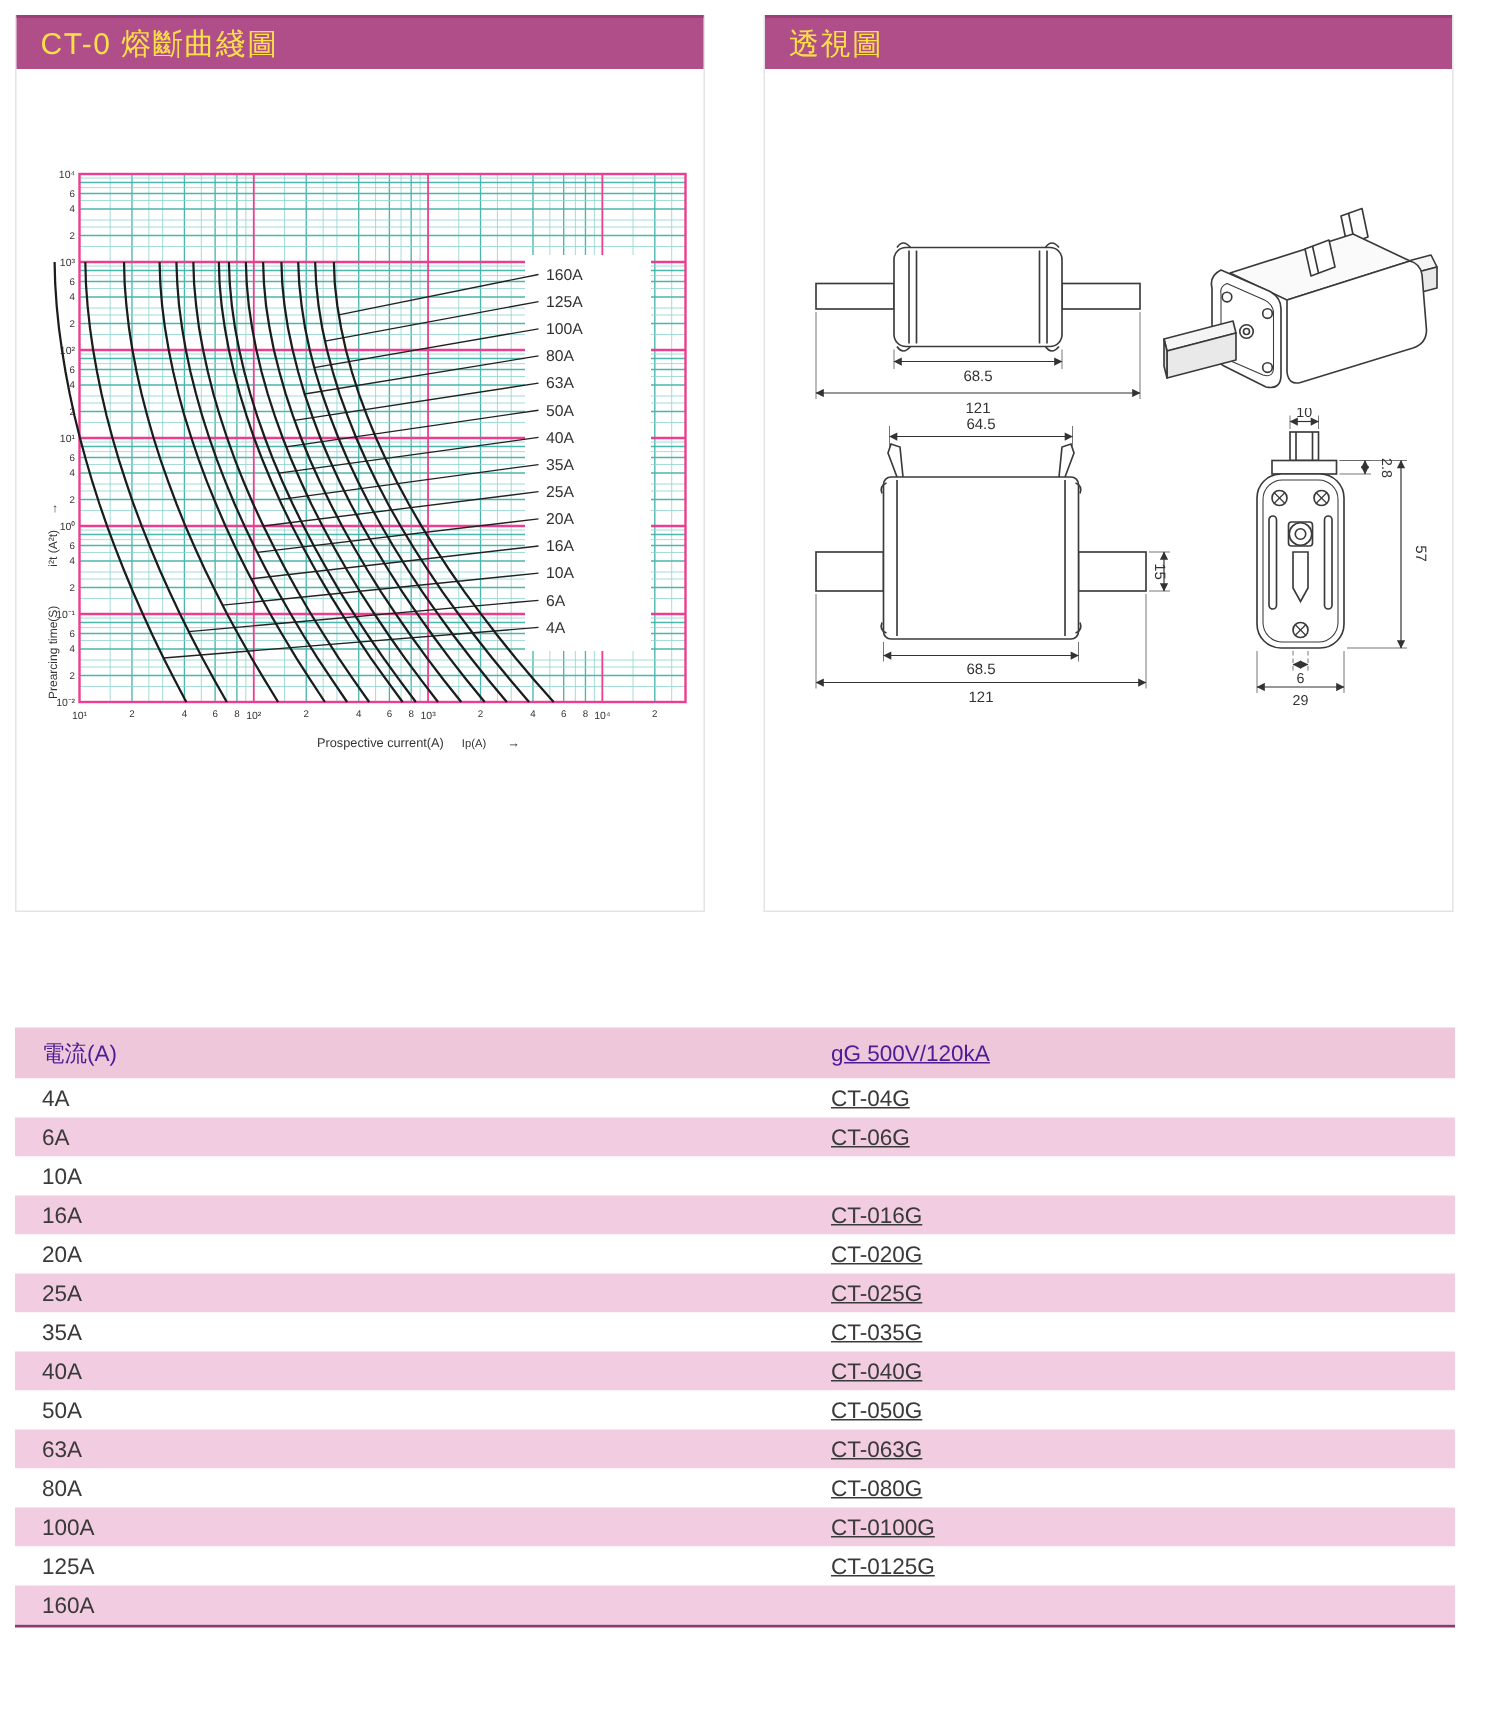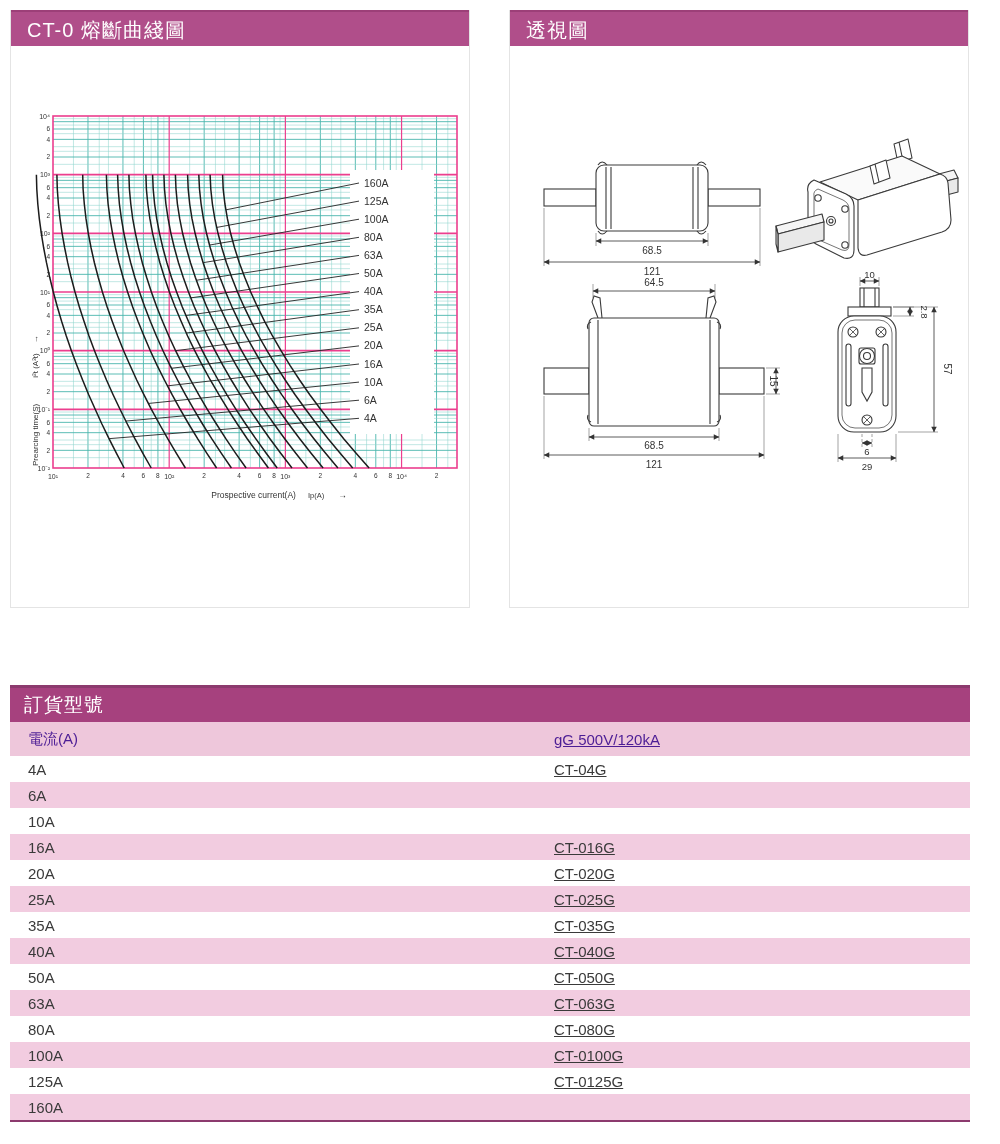--- a/index.html
+++ b/index.html
@@ -8,21 +8,21 @@
     width:1000px; height:1144px; position:relative;
     font-family:"Liberation Sans", sans-serif; color:#333;
   }
   .panel {
     position:absolute; background:#fff;
     border:1px solid #e4e4e4; border-top:none;
   }
   .panel-header {
     height:36px; line-height:36px; padding-left:16px;
     background:#b04e8a; border-top:2px solid #9c3f78;
-    color:#ffffff; font-size:20px; letter-spacing:1px;
+    color:#fde047; font-size:20px; letter-spacing:1px;
   }
   #panel-curve { left:10px; top:10px; width:460px; height:598px; }
   #panel-view  { left:509px; top:10px; width:460px; height:598px; }
   #curveChart { position:absolute; left:18px; top:90px; }
   .drawing { position:absolute; }
   svg text { font-family:"Liberation Sans", sans-serif; fill:#333; }
 
   
   #order-table { position:absolute; left:10px; top:685px; width:960px;
     border-bottom:2px solid #8c3a6e; }
@@ -401,32 +401,32 @@
     </g>
     <text x="79.5" y="6" font-size="9.5" text-anchor="middle">10</text>
     <text x="131" y="40" font-size="9.5" text-anchor="middle" transform="rotate(90 131 40)">2.8</text>
     <text x="154" y="97" font-size="10" text-anchor="middle" transform="rotate(90 154 97)">57</text>
     <text x="77" y="183" font-size="9.5" text-anchor="middle">6</text>
     <text x="77" y="198" font-size="9.5" text-anchor="middle">29</text>
   </svg>
 </div>
 
 <div id="order-table">
-  <div class="order-title">訂貨型號</div>
   <div class="t-row sub">
     <span class="c1">電流(A)</span>
     <span class="c2">gG 500V/120kA</span>
   </div>
   <div id="order-table-body">
       <div class="t-row even">
         <span class="c1">4A</span>
         <span class="c2">CT-04G</span>
       </div>
       <div class="t-row odd">
         <span class="c1">6A</span>
+        <span class="c2">CT-06G</span>
       </div>
       <div class="t-row even">
         <span class="c1">10A</span>
       </div>
       <div class="t-row odd">
         <span class="c1">16A</span>
         <span class="c2">CT-016G</span>
       </div>
       <div class="t-row even">
         <span class="c1">20A</span>

